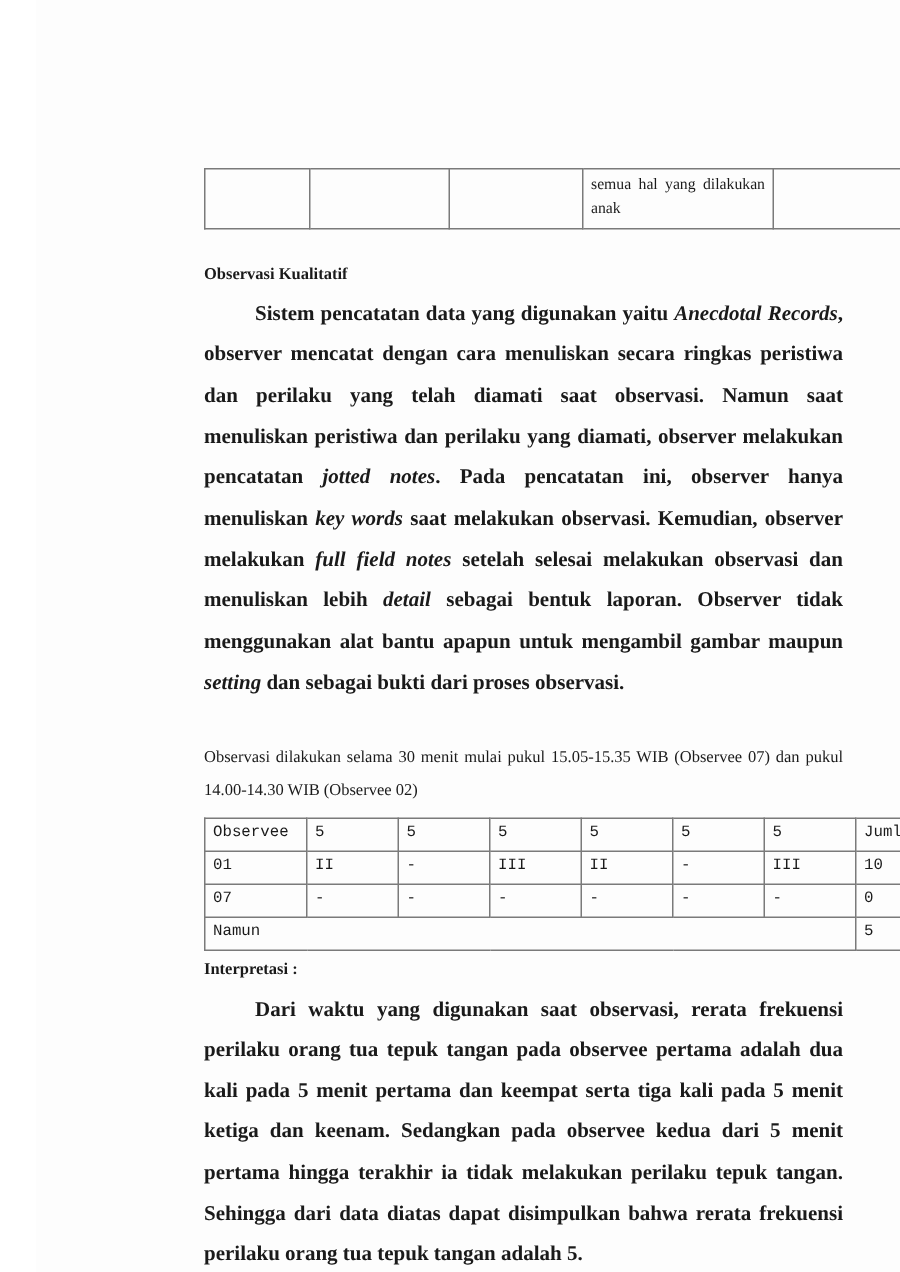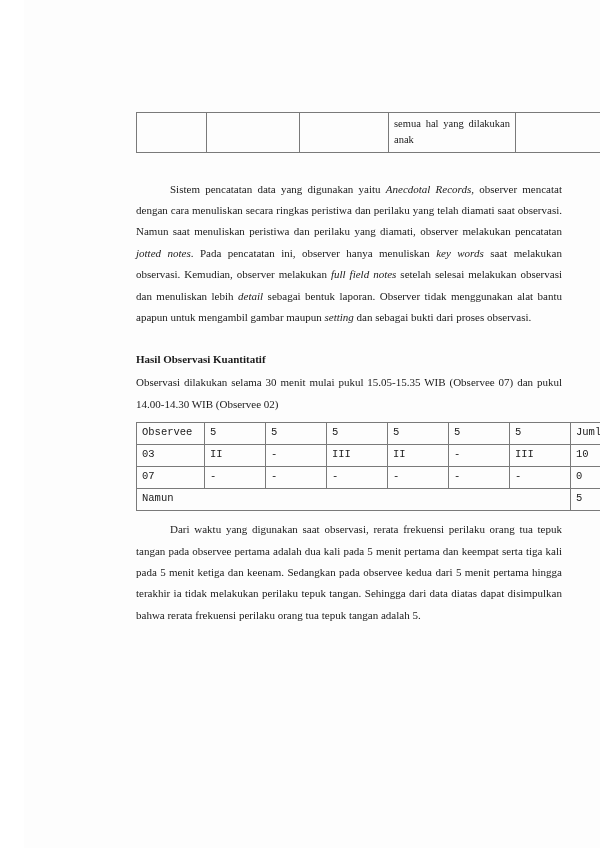--- a/index.html
+++ b/index.html
@@ -65,25 +65,26 @@
 
   
   h2.section {
     font-size: 11px;
     font-weight: bold;
     margin: 0;
     padding: 0;
     line-height: 1.6;
   }
   p.body {
-    font-size: 11px;
+    font-size: 14px;
     line-height: 1.95;
     text-align: justify;
     margin: 0;
     padding: 0;
+    font-weight: bold;
   }
   p.indent {
     text-indent: 34px;
   }
   .gap-lg { height: 22px; }
   .gap-sm { height: 7px; }
   .gap-xs { height: 4px; }
   i { font-style: italic; }
   .bold { font-weight: bold; }
 
@@ -128,28 +129,28 @@
           <td class="c2"></td>
           <td class="c3"></td>
           <td class="c4 justified lastline">semua hal yang dilakukan anak</td>
           <td class="c5"></td>
         </tr>
       </tbody>
     </table>
 
     <div class="gap-lg"></div>
 
+    <h2 class="section">Observasi Kualitatif</h2>
 
     <div class="gap-xs"></div>
 
     <p class="body indent" id="qual-par"><span>Sistem pencatatan data yang digunakan yaitu </span><i>Anecdotal Records</i><span>, observer mencatat dengan cara menuliskan secara ringkas peristiwa dan perilaku yang telah diamati saat observasi. Namun saat menuliskan peristiwa dan perilaku yang diamati, observer melakukan pencatatan </span><i>jotted notes</i><span>. Pada pencatatan ini, observer hanya menuliskan </span><i>key words</i><span> saat melakukan observasi. Kemudian, observer melakukan </span><i>full field notes</i><span> setelah selesai melakukan observasi dan menuliskan lebih </span><i>detail</i><span> sebagai bentuk laporan. Observer tidak menggunakan alat bantu apapun untuk mengambil gambar maupun </span><i>setting</i><span> dan sebagai bukti dari proses observasi.</span></p>
 
     <div class="gap-lg"></div>
 
-    <h2 class="section">Hasil Observasi Kuantitatif</h2>
 
     <div class="gap-xs"></div>
 
 
     <p class="caption-desc">Observasi dilakukan selama 30 menit mulai pukul 15.05-15.35 WIB (Observee 07) dan pukul 14.00-14.30 WIB (Observee 02)</p>
 
     <div class="gap-sm"></div>
 
     <table class="data-table">
       <tbody>
@@ -157,21 +158,21 @@
           <td class="col-obs">Observee</td>
           <td class="col-int">5</td>
           <td class="col-int">5</td>
           <td class="col-int">5</td>
           <td class="col-int">5</td>
           <td class="col-int">5</td>
           <td class="col-int">5</td>
           <td class="col-sum">Jumlah</td>
         </tr>
         <tr>
-          <td class="col-obs">03</td>
+          <td class="col-obs">01</td>
           <td class="col-int">II</td>
           <td class="col-int">-</td>
           <td class="col-int">III</td>
           <td class="col-int">II</td>
           <td class="col-int">-</td>
           <td class="col-int">III</td>
           <td class="col-sum">10</td>
         </tr>
         <tr>
           <td class="col-obs">07</td>
@@ -185,19 +186,20 @@
         </tr>
         <tr>
           <td colspan="7">Namun</td>
           <td class="col-sum">5</td>
         </tr>
       </tbody>
     </table>
 
     <div class="gap-xs"></div>
 
+    <h2 class="section">Interpretasi :</h2>
 
     <div class="gap-xs"></div>
 
     <p class="body indent">Dari waktu yang digunakan saat observasi, rerata frekuensi perilaku orang tua tepuk tangan pada observee pertama adalah dua kali pada 5 menit pertama dan keempat serta tiga kali pada 5 menit ketiga dan keenam. Sedangkan pada observee kedua dari 5 menit pertama hingga terakhir ia tidak melakukan perilaku tepuk tangan. Sehingga dari data diatas dapat disimpulkan bahwa rerata frekuensi perilaku orang tua tepuk tangan adalah 5.</p>
 
   </div>
 </div>
 
 </body></html>

